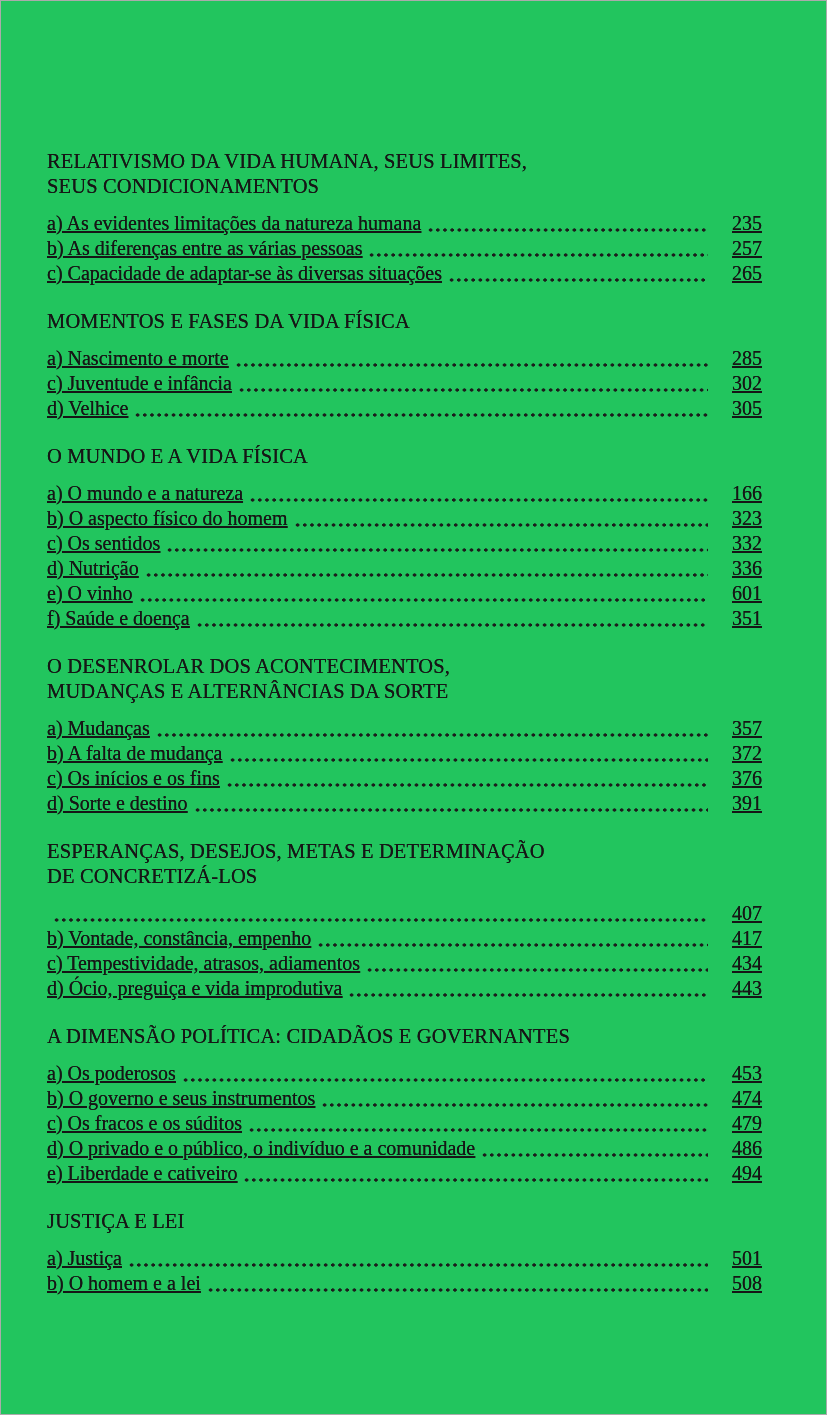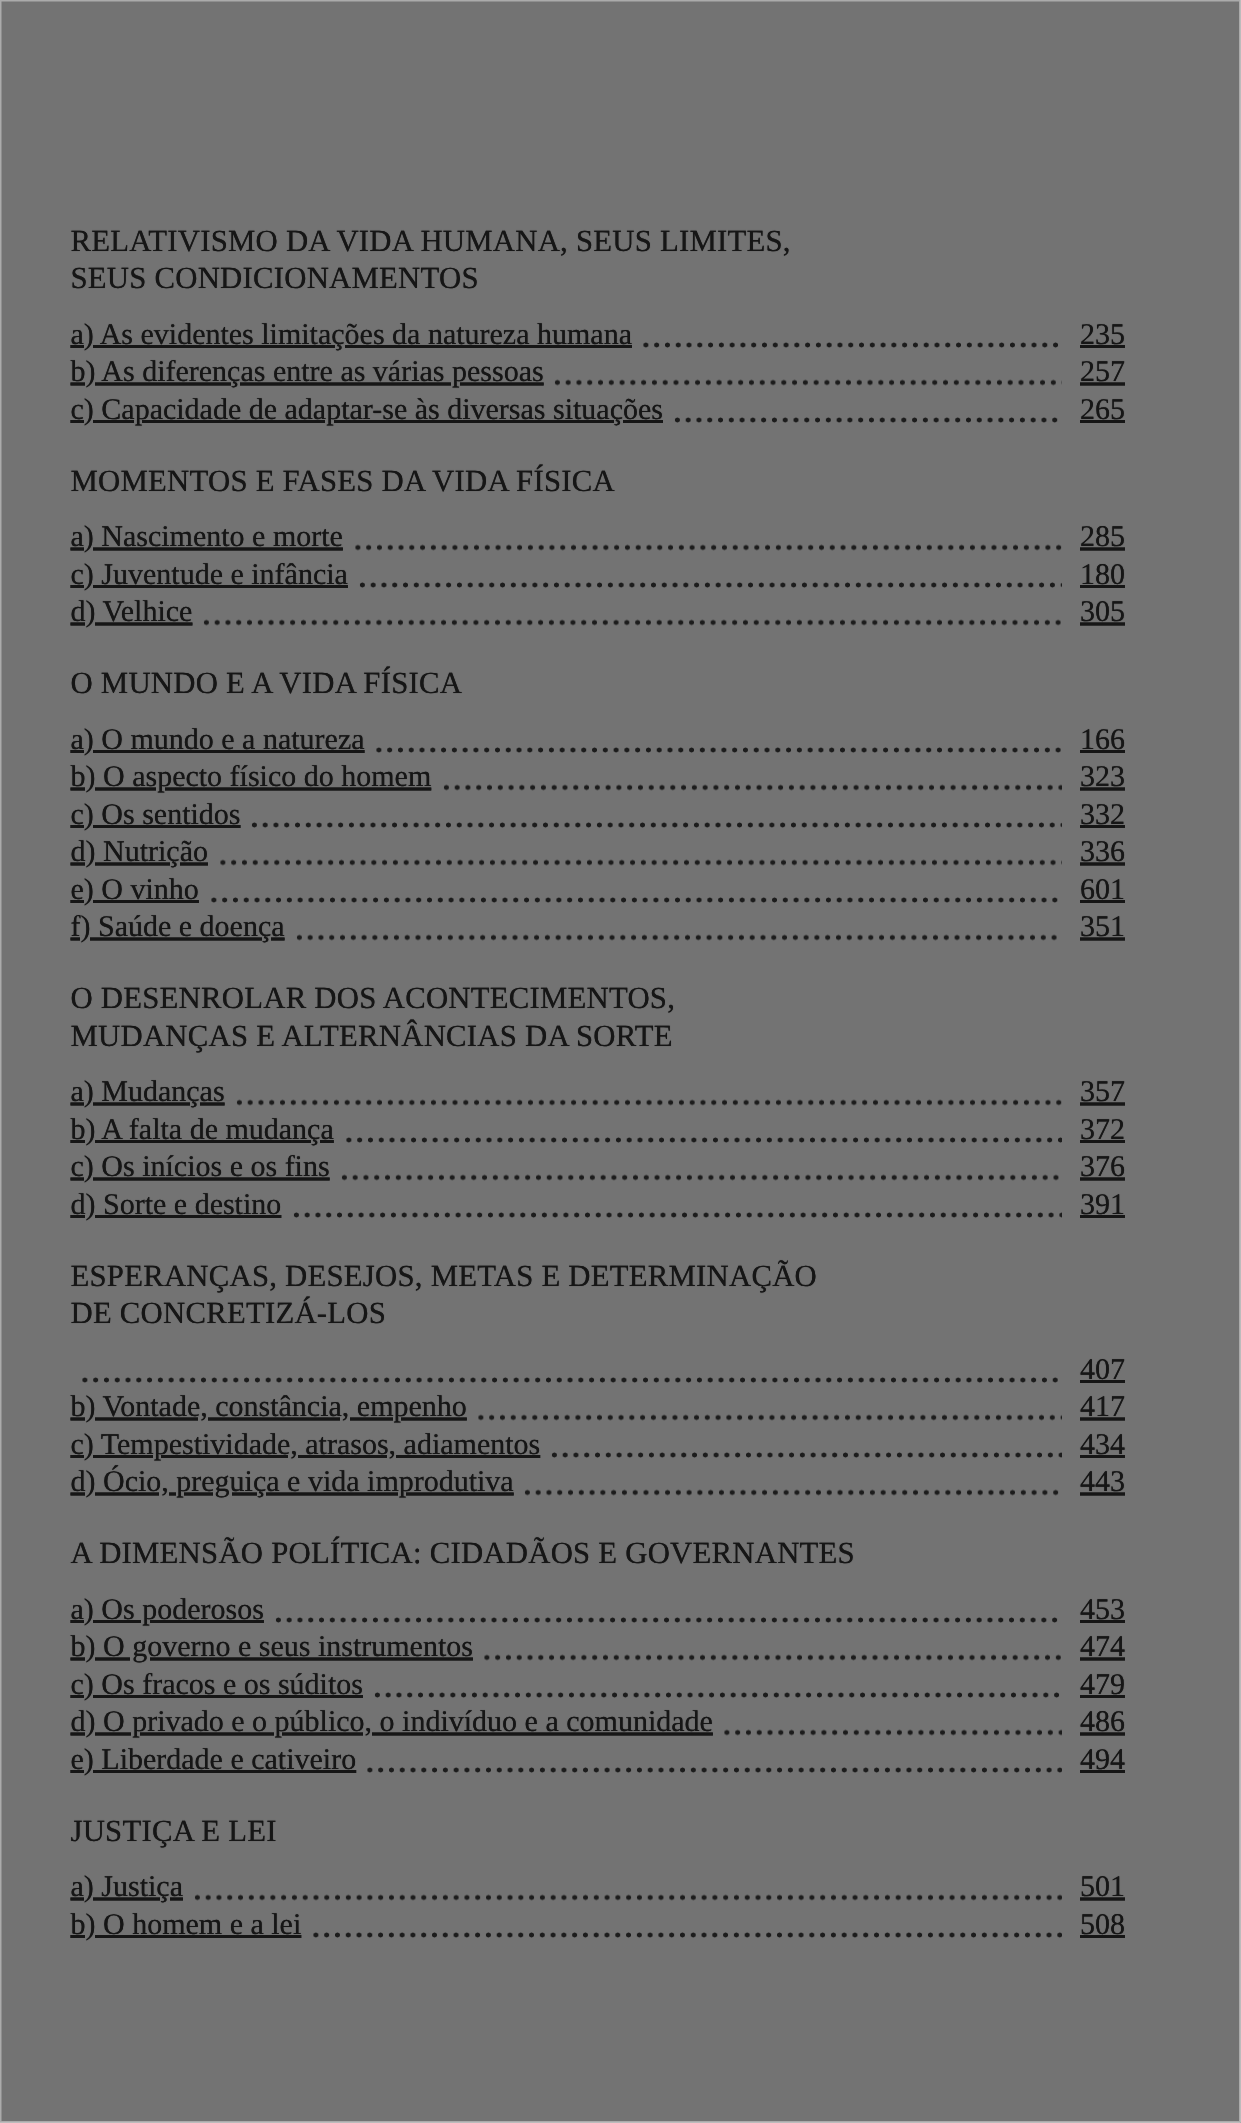--- a/index.html
+++ b/index.html
@@ -12,21 +12,21 @@
     height: 1415px;
     position: relative;
     font-family: "Liberation Serif", "DejaVu Serif", serif;
     color: #161616;
   }
   .scan-frame {
     position: absolute;
     inset: 0;
     border: 1px solid #ababab;
     box-sizing: border-box;
-    background: #737373;
+    background: #22c55e;
     overflow: hidden;
   }
   .toc {
     box-sizing: border-box;
     width: 100%;
     height: 100%;
     padding: 148px 64px 0 46px;
     font-size: 20px;
     line-height: 25px;
     
@@ -60,20 +60,21 @@
     flex: 1 1 auto;
     margin: 0 12px 0 6px;
     background-image: radial-gradient(circle, #1c1c1c 1.45px, rgba(0,0,0,0) 1.85px);
     background-size: 7.2px 4px;
     background-repeat: repeat-x;
     background-position: left bottom 4px;
   }
   .pagenum {
     flex: 0 0 42px;
     width: 42px;
+    text-align: right;
     white-space: nowrap;
   }
 </style>
 </head>
 <body>
 
 <div class="scan-frame">
   <main class="toc">
   <section class="toc-section">
     <h2 class="heading">RELATIVISMO DA VIDA HUMANA, SEUS LIMITES,
@@ -105,21 +106,21 @@
   <div class="row">
     <span class="label">a) Nascimento e morte</span>
     <span class="leader"></span>
     <span class="pagenum">285</span>
   </div>
 
 
   <div class="row">
     <span class="label">c) Juventude e infância</span>
     <span class="leader"></span>
-    <span class="pagenum">180</span>
+    <span class="pagenum">302</span>
   </div>
 
   <div class="row">
     <span class="label">d) Velhice</span>
     <span class="leader"></span>
     <span class="pagenum">305</span>
   </div>
 </div>
   </section>
 

